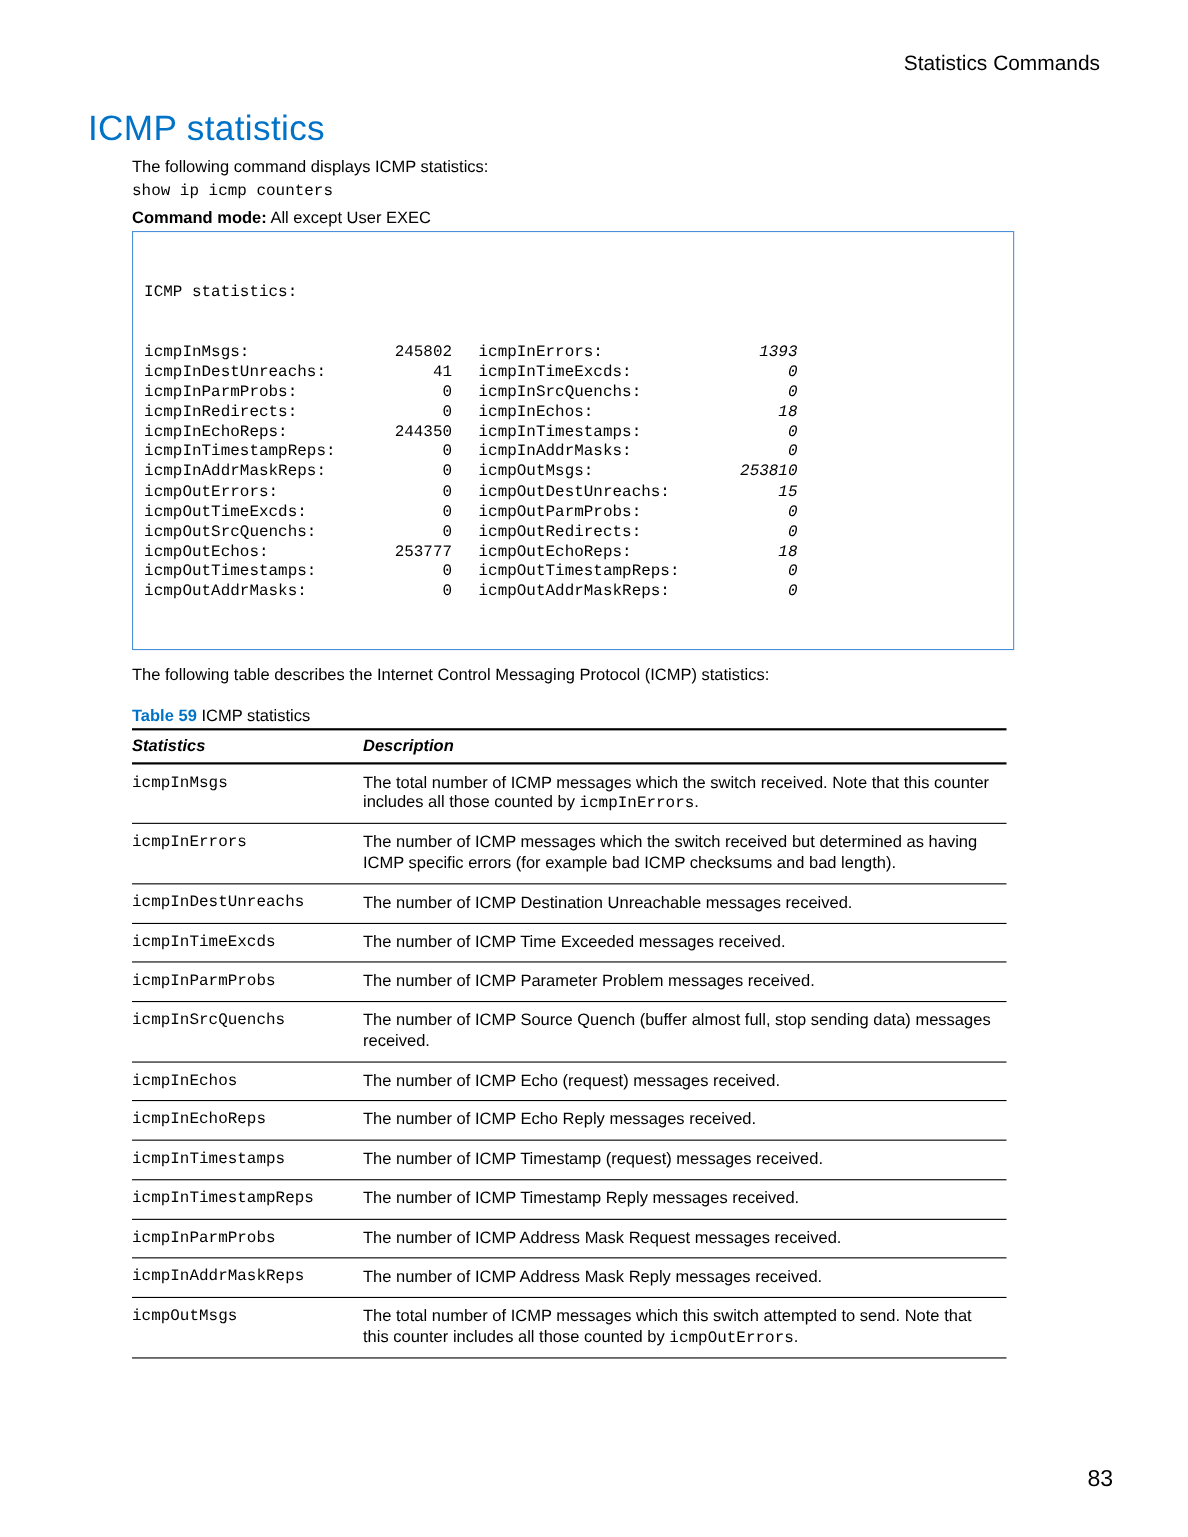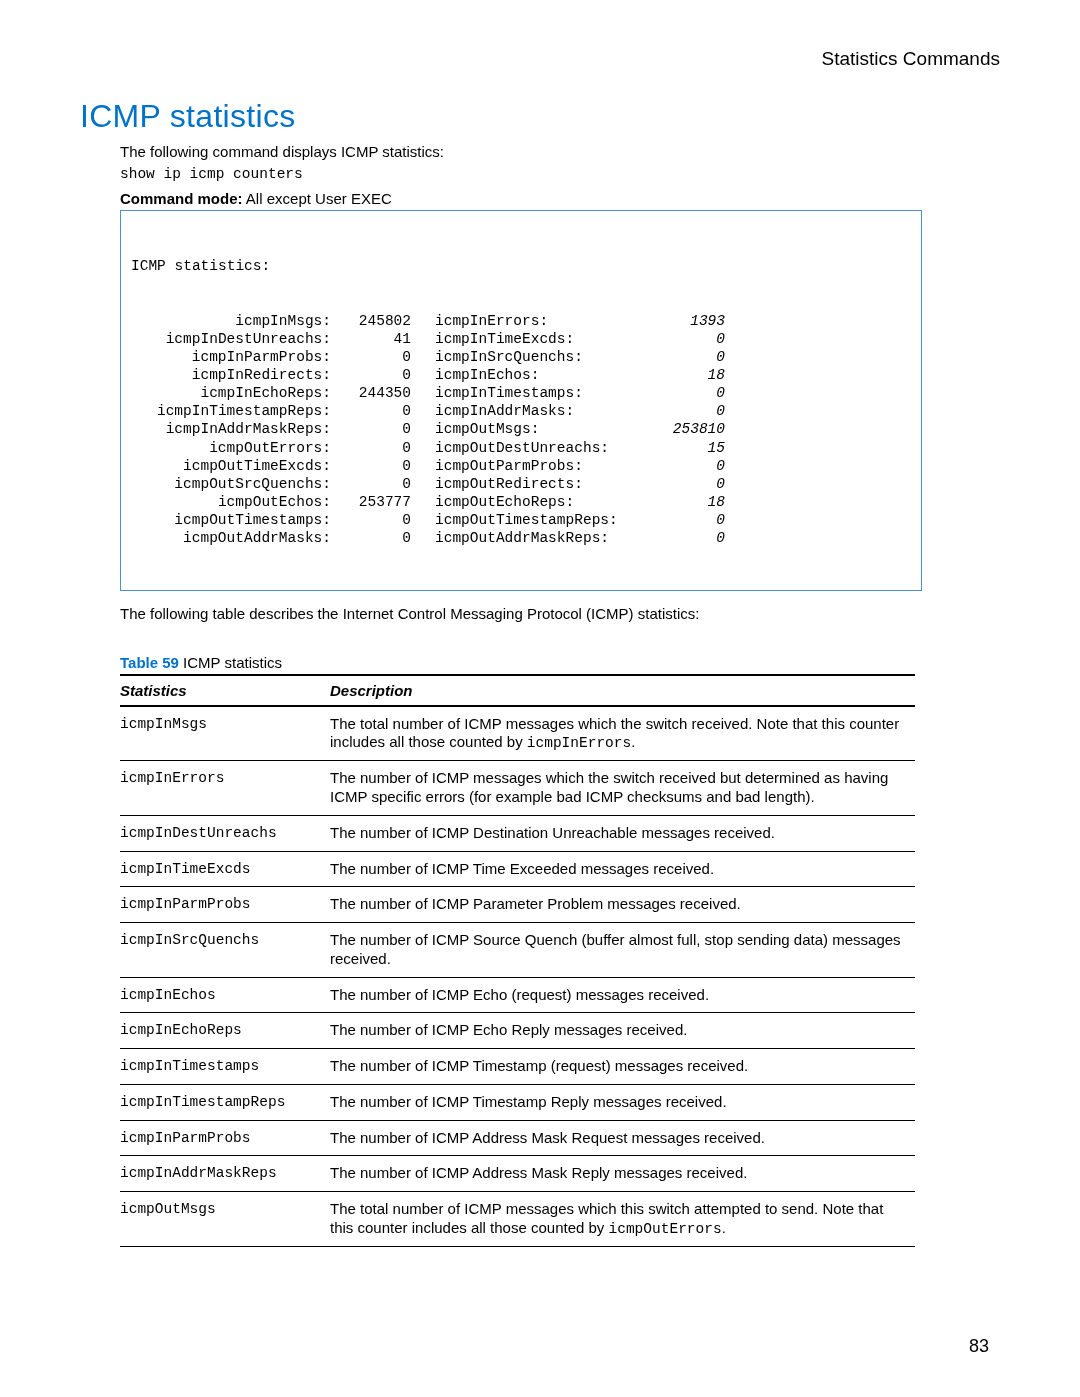--- a/index.html
+++ b/index.html
@@ -53,28 +53,28 @@
     border: 1px solid #4a90d9;
     padding: 10px 10px 6px 10px;
     margin-top: 3px;
     font-family: "Courier New", Courier, monospace;
     font-size: 14.5px;
     line-height: 1.25;
     white-space: pre;
     width: 780px;
   }
   .out-row { display: flex; }
-  .out-lbl1 { width: 200px; text-align: right; }
+  .out-lbl1 { width: 200px; }
   .out-val1 { width: 80px; text-align: right; padding-right: 24px; }
   .out-lbl2 { width: 210px; }
   .out-val2 { width: 80px; text-align: right; font-style: italic; }
 
   .table-caption {
     font-size: 15px;
-    margin-top: 32px;
+    margin-top: 20px;
     margin-bottom: 3px;
   }
   .table-caption .tbl-num { color: #0073c8; font-weight: bold; }
   table.stats {
     border-collapse: collapse;
     width: 795px;
     border-top: 2.5px solid #000;
     border-bottom: 1px solid #000;
   }
   table.stats th {
@@ -99,22 +99,22 @@
     width: 200px;
     white-space: nowrap;
   }
   .inline-mono {
     font-family: "Courier New", Courier, monospace;
     font-size: 14.5px;
   }
   .page-num {
     position: absolute;
     bottom: 40px;
-    right: 91px;
-    font-size: 18px;
+    right: 68px;
+    font-size: 21px;
   }
 </style>
 </head>
 <body>
 
 <div class="page">
 
   <div class="hdr-right">Statistics Commands</div>
 
   <h1 class="title">ICMP statistics</h1>

